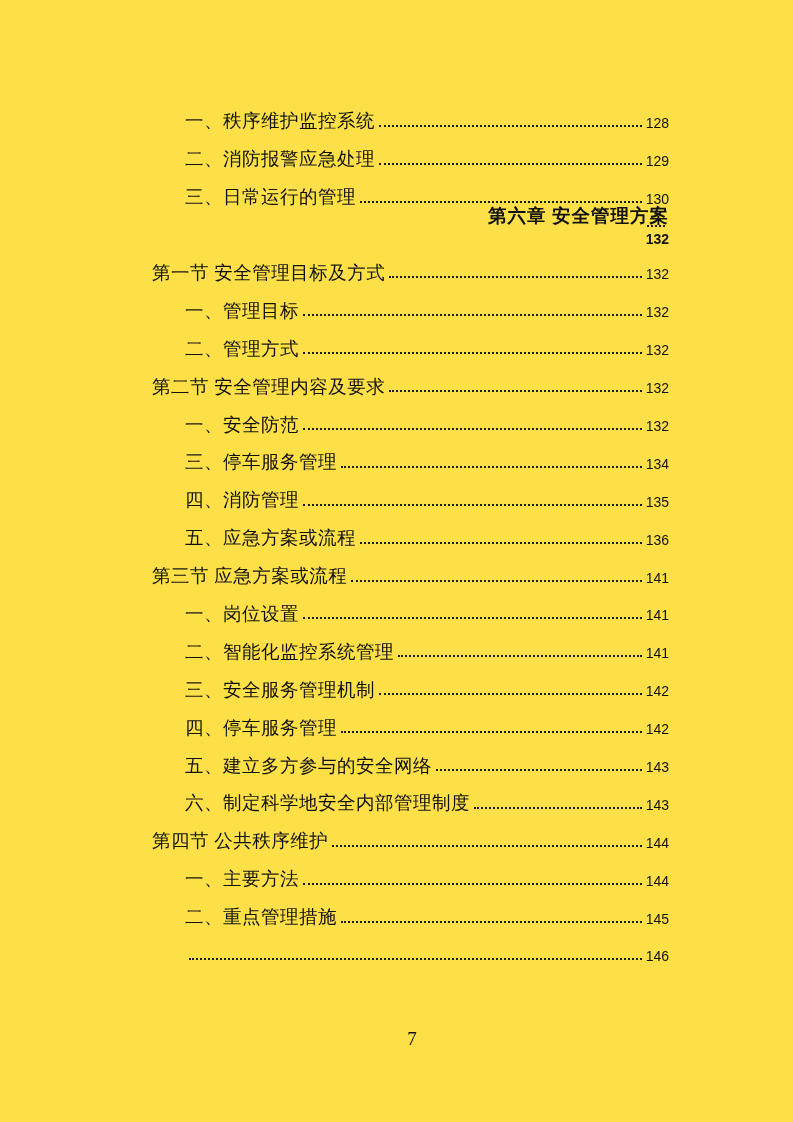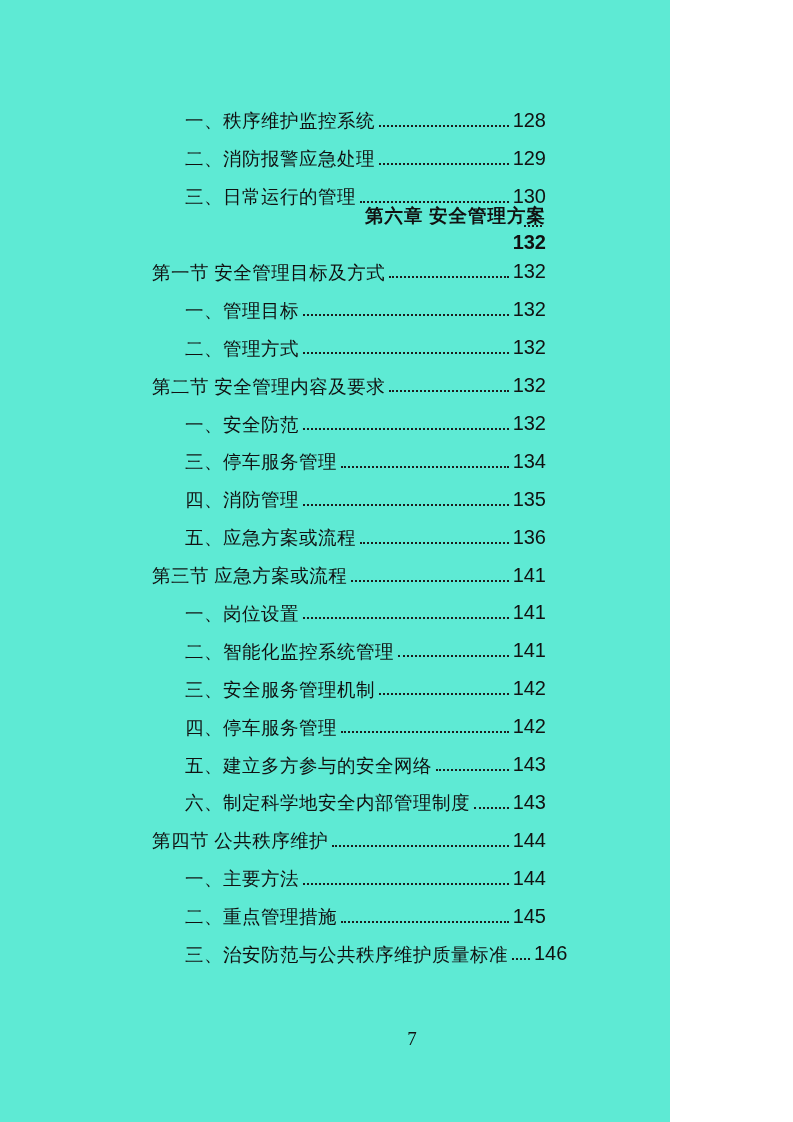--- a/index.html
+++ b/index.html
@@ -2,23 +2,23 @@
 <html><head>
 <meta charset="utf-8">
 <style>
   html, body {
     margin: 0;
     padding: 0;
     background: #ffffff;
   }
   .page {
     position: relative;
-    width: 670px;
+    width: 793px;
     height: 1122px;
-    background: #5eead4;
+    background: #fde047;
     overflow: hidden;
     font-family: "Liberation Serif", "DejaVu Serif", serif;
     color: #111111;
   }
   .toc {
     position: absolute;
     top: 93px;
     left: 120px;
     right: 124px;
   }
@@ -37,21 +37,21 @@
   .toc-row .leader {
     flex: 1 1 auto;
     min-width: 18px;
     border-bottom: 2px dotted #1c1c1c;
     margin: 0 4px 4px 4px;
     height: 0;
   }
   .toc-row .pagenum {
     flex: 0 0 auto;
     font-family: "Liberation Sans", "DejaVu Sans", sans-serif;
-    font-size: 20px;
+    font-size: 14px;
     margin-bottom: 1px;
   }
   
   .toc-row.level-chapter { margin-left: 0; font-weight: bold; flex-direction: column; }
   .toc-row.level-chapter .label { letter-spacing: 1px; }
   .toc-row.level-chapter .leader { border-bottom-width: 2.6px; margin-bottom: 5px; }
   .toc-row.level-chapter .pagenum { font-weight: bold; }
   .toc-row.level-section { margin-left: 32px; }
   .toc-row.level-item { margin-left: 65px; }
 
@@ -174,19 +174,18 @@
     <span class="label">一、主要方法</span>
     <span class="leader"></span>
     <span class="pagenum">144</span>
   </div>
       <div class="toc-row level-item">
     <span class="label">二、重点管理措施</span>
     <span class="leader"></span>
     <span class="pagenum">145</span>
   </div>
       <div class="toc-row level-item">
-    <span class="label">三、治安防范与公共秩序维护质量标准</span>
     <span class="leader"></span>
     <span class="pagenum">146</span>
   </div>
     </nav>
   <div class="footer-pagenum">7</div>
 </div>
 
 </body></html>

